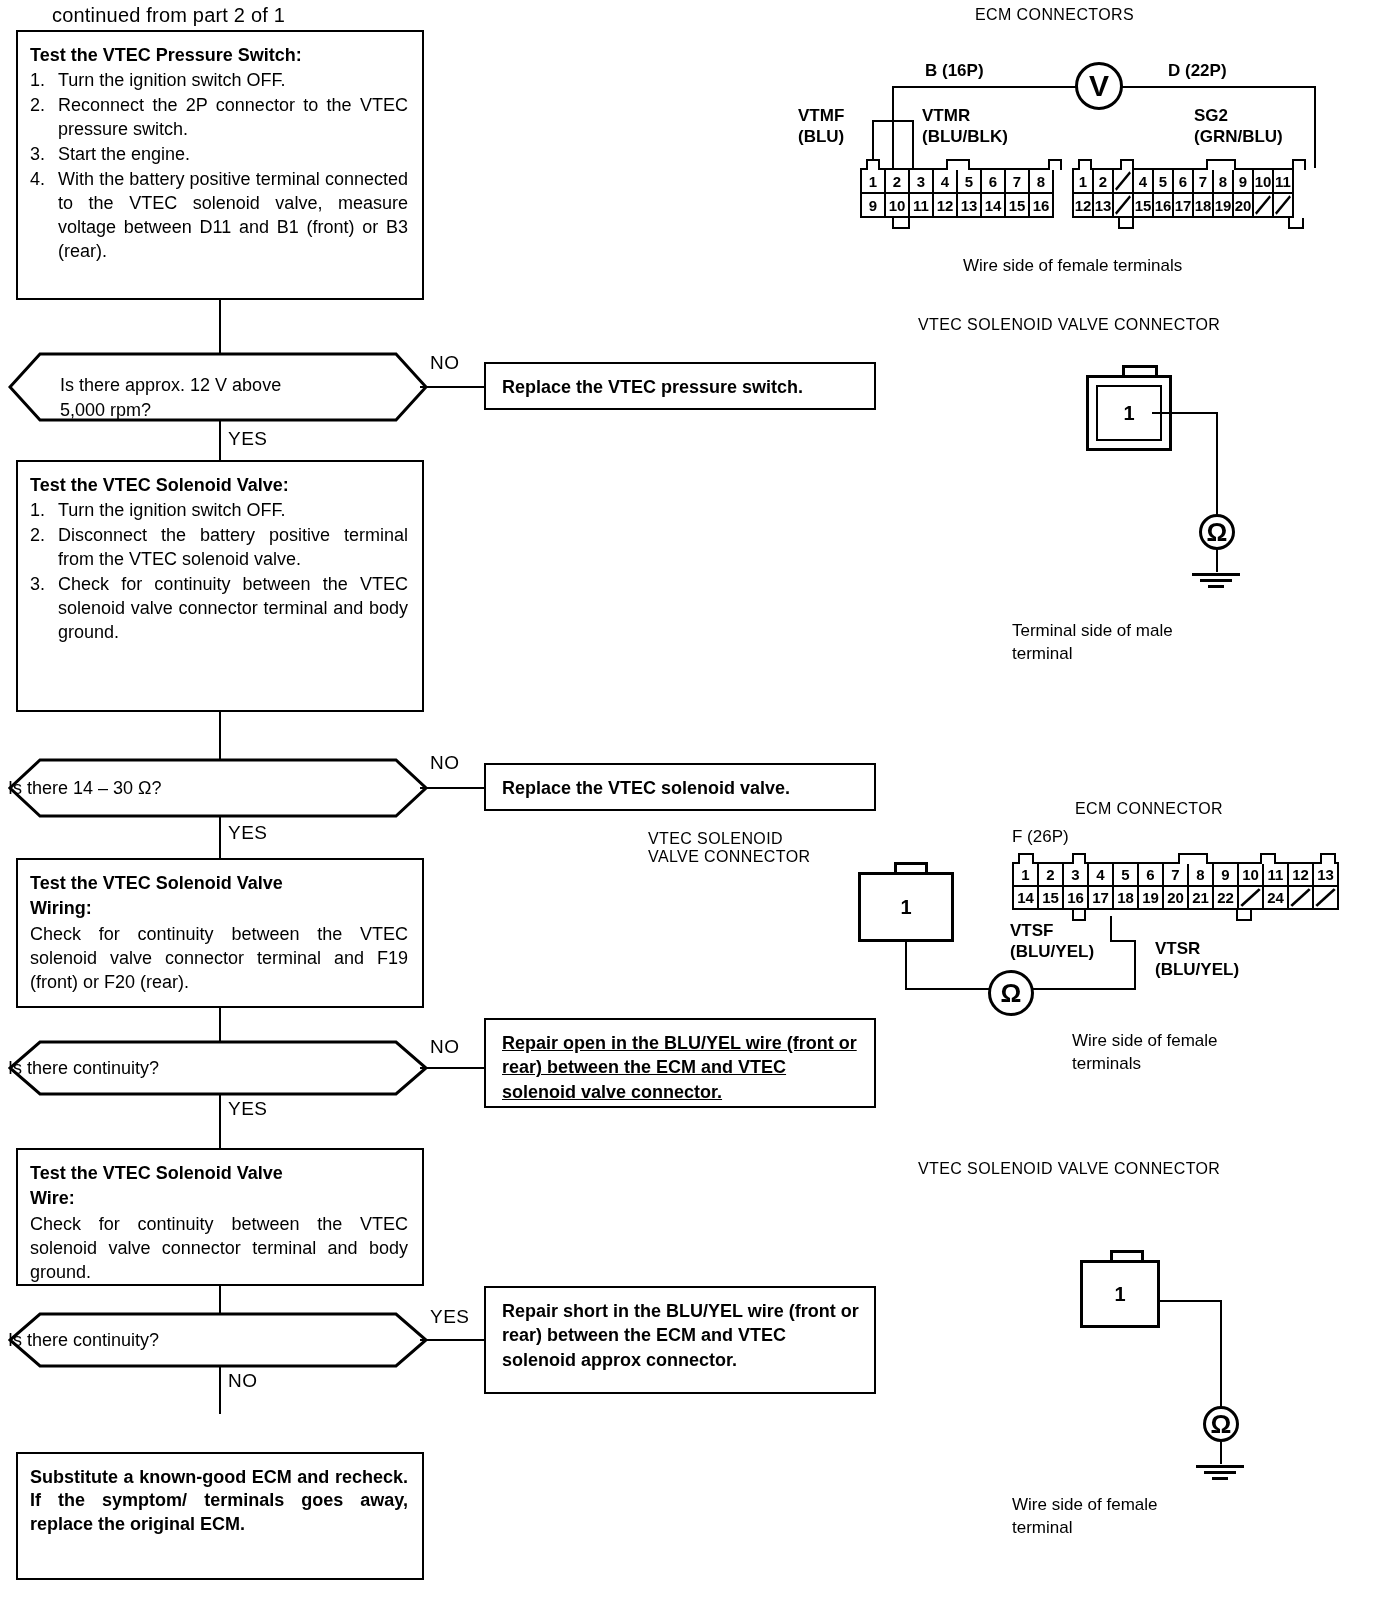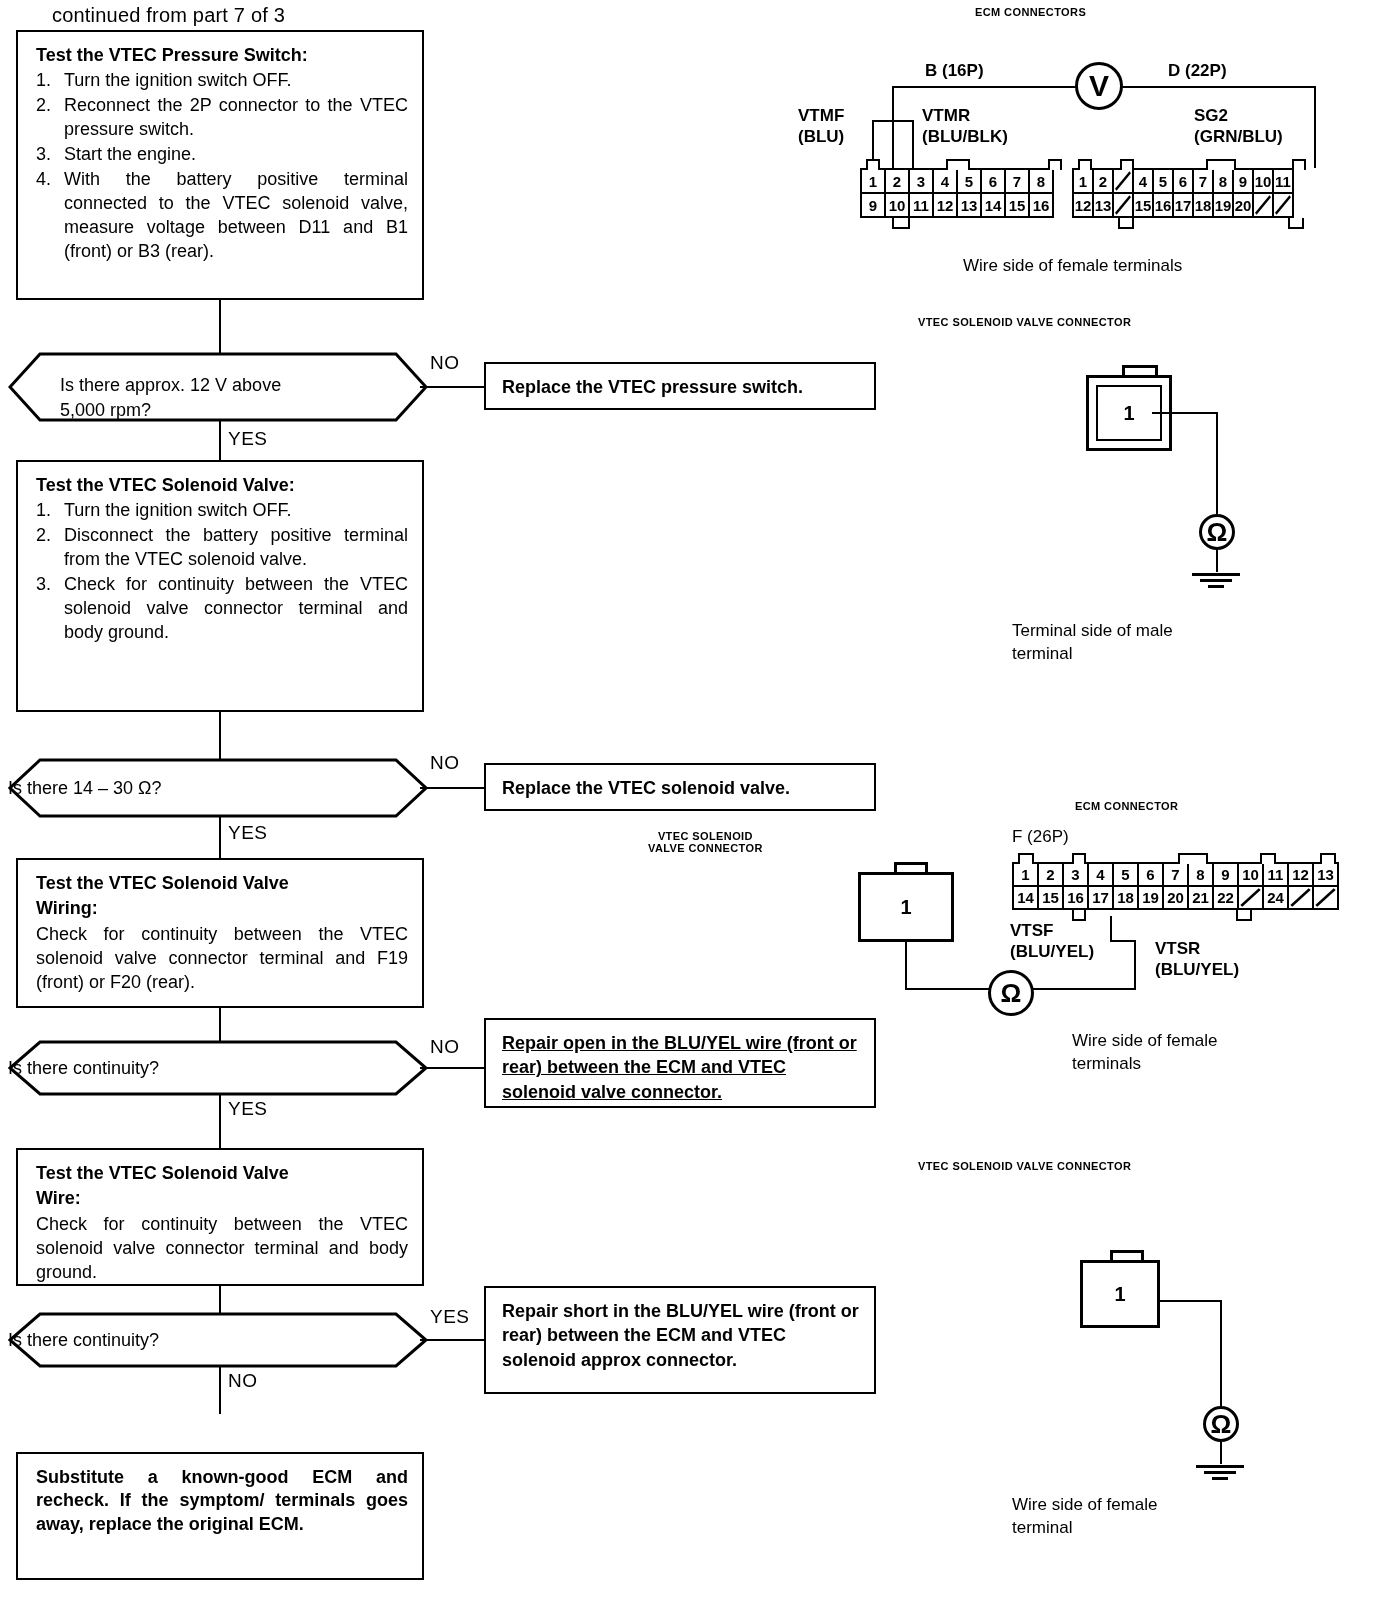--- a/index.html
+++ b/index.html
@@ -4,28 +4,28 @@
 <style>
   html,body{margin:0;padding:0;background:#fff;}
   body{
     width:1392px;height:1612px;position:relative;overflow:hidden;
     font-family:"Liberation Sans","DejaVu Sans",sans-serif;
     color:#000;
   }
   .abs{position:absolute;}
   
   .hdr-note{font-size:20px;letter-spacing:.2px;}
-  .sec-title{font-weight:bold;font-size:11px;letter-spacing:.4px;text-align:center;}
+  .sec-title{font-weight:normal;font-size:16px;letter-spacing:.4px;}
   .cap{font-size:17px;line-height:1.35;}
   .pinlbl{font-weight:bold;font-size:17px;line-height:1.25;}
   .yn{font-size:19px;font-weight:normal;letter-spacing:.5px;}
 
   
   .pbox{border:2px solid #000;box-sizing:border-box;background:#fff;}
-  .pbox .inner{padding:12px 14px 10px 18px;}
+  .pbox .inner{padding:12px 14px 10px 12px;}
   .btitle{font-weight:bold;font-size:18px;line-height:1.3;margin-bottom:2px;}
   .bline{font-size:18px;line-height:1.33;}
   .olist{margin:0;padding:0;list-style:none;}
   .olist li{display:flex;font-size:18px;line-height:1.33;margin-bottom:1px;}
   .olist li .num{width:28px;flex:0 0 28px;}
   .olist li .txt{flex:1;text-align:justify;}
   .justtxt{text-align:justify;}
 
   
   .abox{border:2px solid #000;box-sizing:border-box;background:#fff;}
@@ -92,21 +92,21 @@
     position:absolute;border:3px solid #000;border-bottom:none;background:#fff;
     box-sizing:border-box;
   }
   
   .gnd{position:absolute;}
   .gnd i{display:block;background:#000;margin:3px auto 0;}
 </style>
 </head>
 <body>
 
-<div class="abs hdr-note" style="left:52px;top:4px;">continued from part 7 of 3</div>
+<div class="abs hdr-note" style="left:52px;top:4px;">continued from part 2 of 1</div>
 
 <div class="abs pbox" style="left:16px;top:30px;width:408px;height:270px;">
   <div class="inner">
     <div class="btitle">Test the VTEC Pressure Switch:</div>
     <ul class="olist">
       <li>
           <span class="num">1.</span>
           <span class="txt">Turn the ignition switch OFF.</span>
         </li>
       <li>

